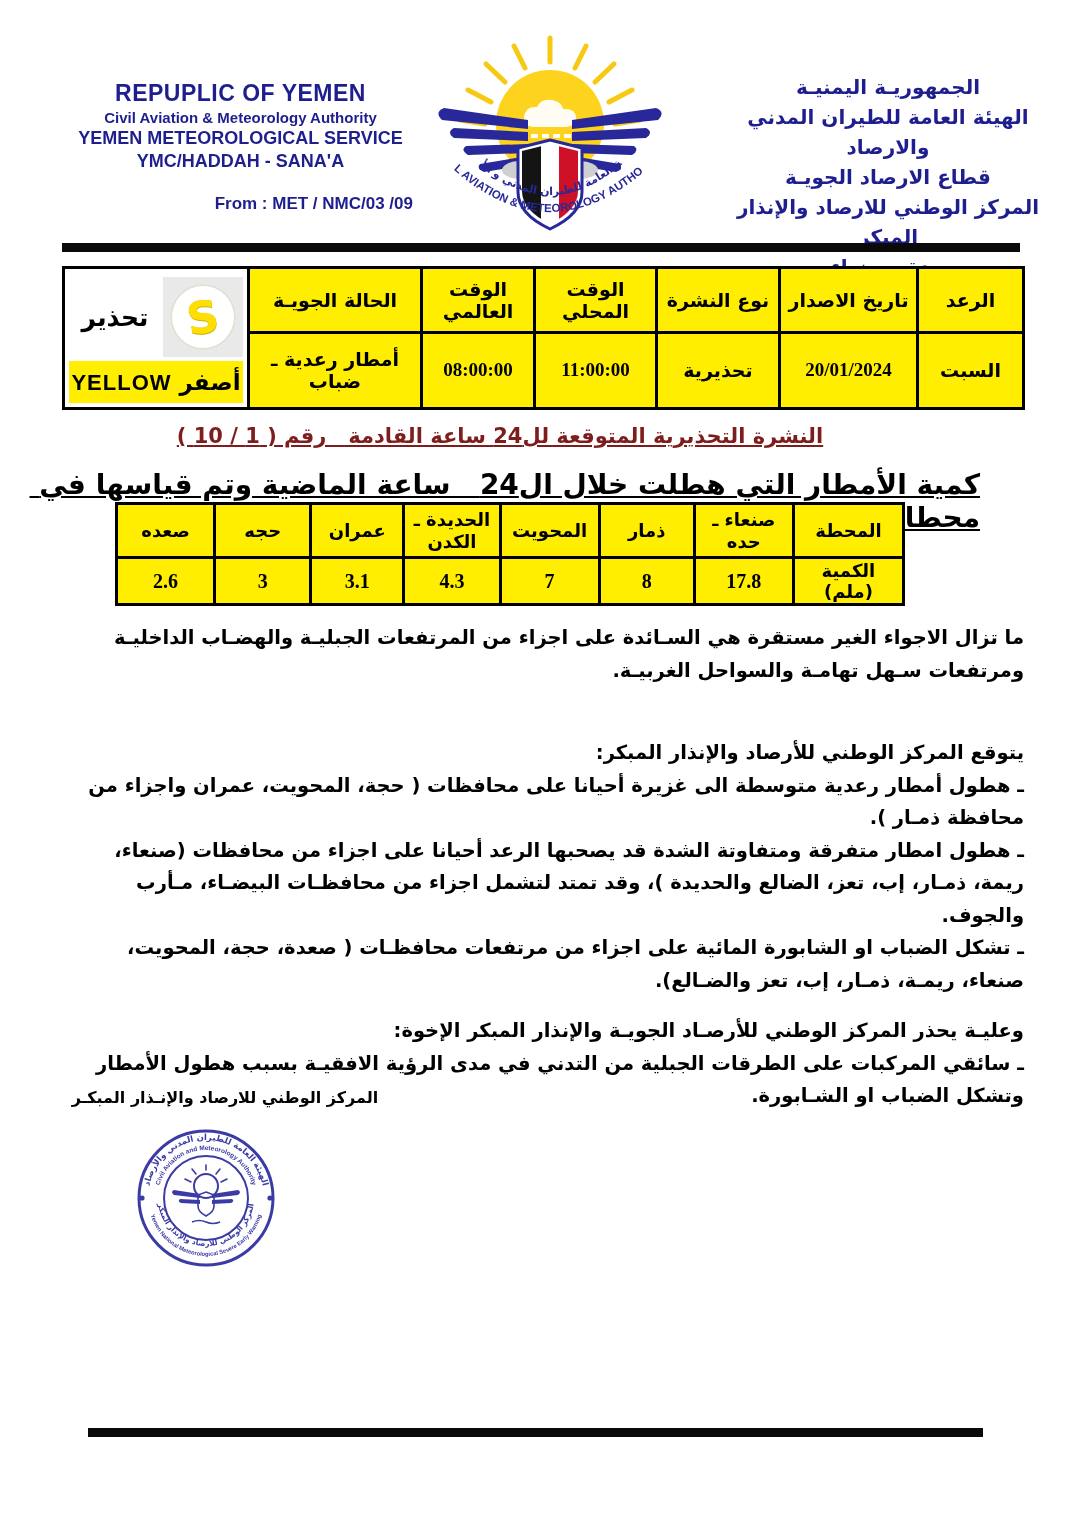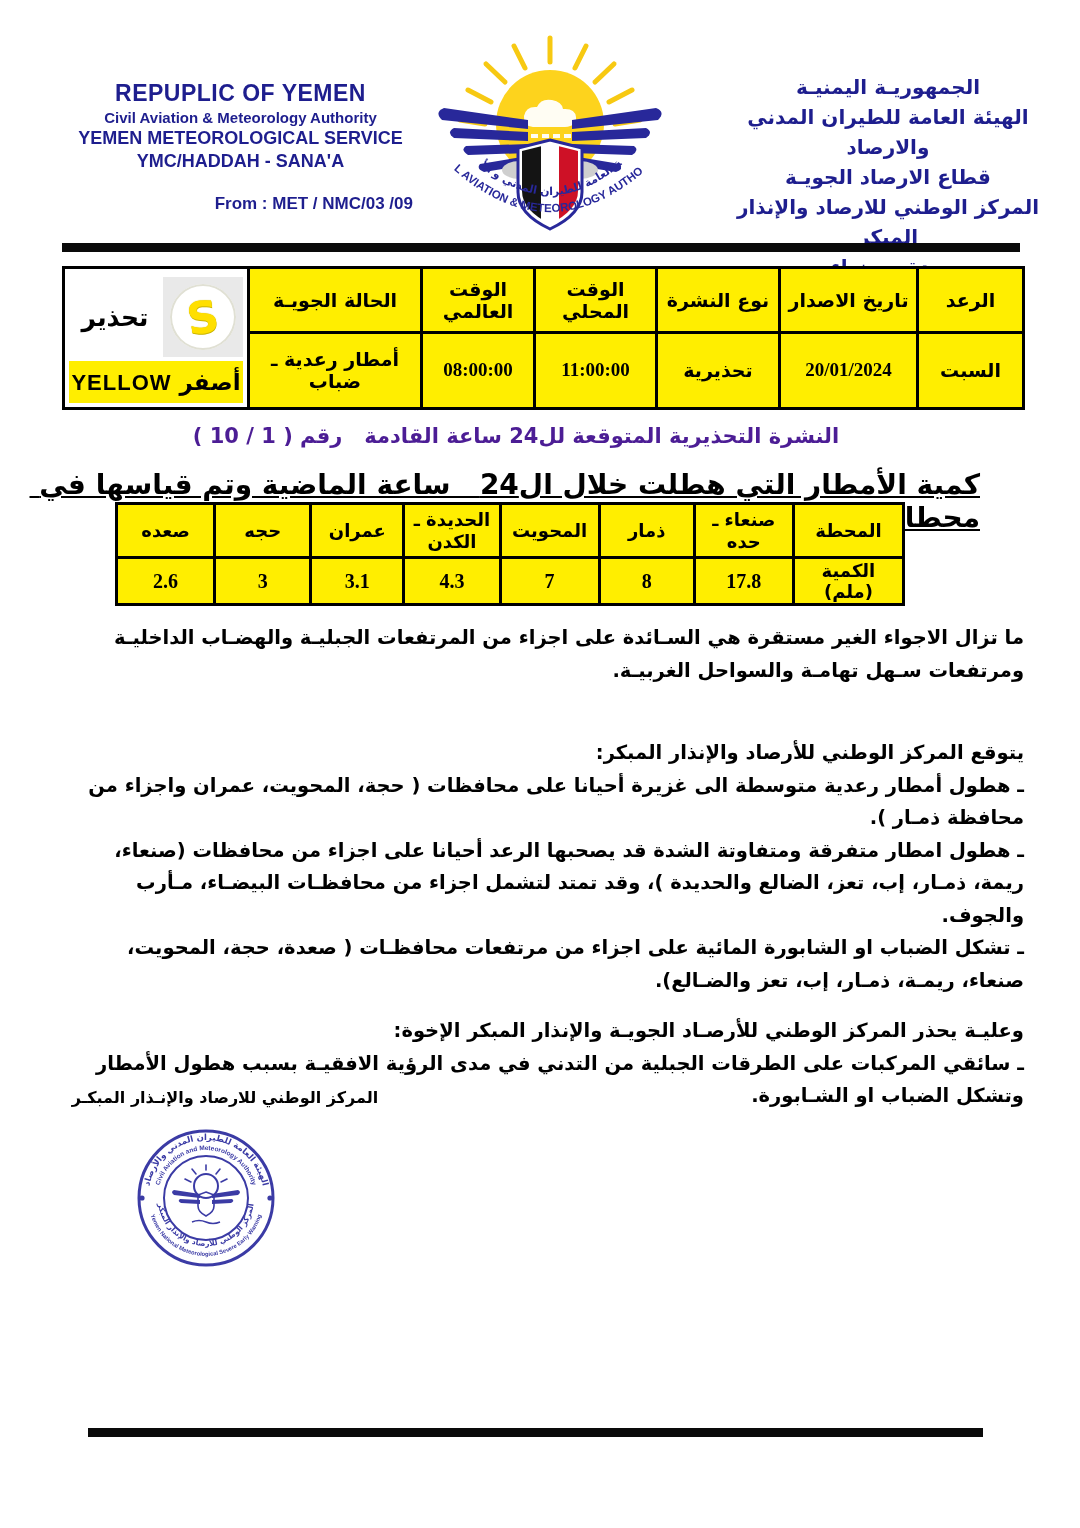--- a/index.html
+++ b/index.html
@@ -51,22 +51,23 @@
   .warn-s { color:#ffdf00; font-size:44px; font-weight:bold; transform:rotate(-8deg); text-shadow:0 0 1px #c9b400, 0 1px 0 #c9b400; }
   .warn-word { flex:1; text-align:center; font-size:25px; font-weight:bold; direction:rtl; }
   .badge-strip {
     height:42px; line-height:42px; background:#ffee00; direction:rtl;
     font-size:23px; font-weight:bold; text-align:center;
   }
   .badge-strip .lat2 { font-family:"Liberation Sans", sans-serif; font-size:22px; letter-spacing:1px; }
 
   
   .bulletin-title {
-    position:absolute; left:16px; top:424px; width:1000px; text-align:center;
-    direction:rtl; color:#4c1d95; font-size:21px; font-weight:bold;
+    position:absolute; left:0; top:424px; width:1000px; text-align:center;
+    direction:rtl; color:#7f1d1d; font-size:21px; font-weight:bold;
+    text-decoration:underline;
   }
   .rain-intro {
     position:absolute; right:100px; top:468px; direction:rtl;
     font-size:28px; font-weight:bold; text-decoration:underline;
   }
 
   
   .rtab-wrap { position:absolute; left:115px; top:502px; }
   table.rtab { border-collapse:collapse; table-layout:fixed; width:790px; }
   table.rtab td {

